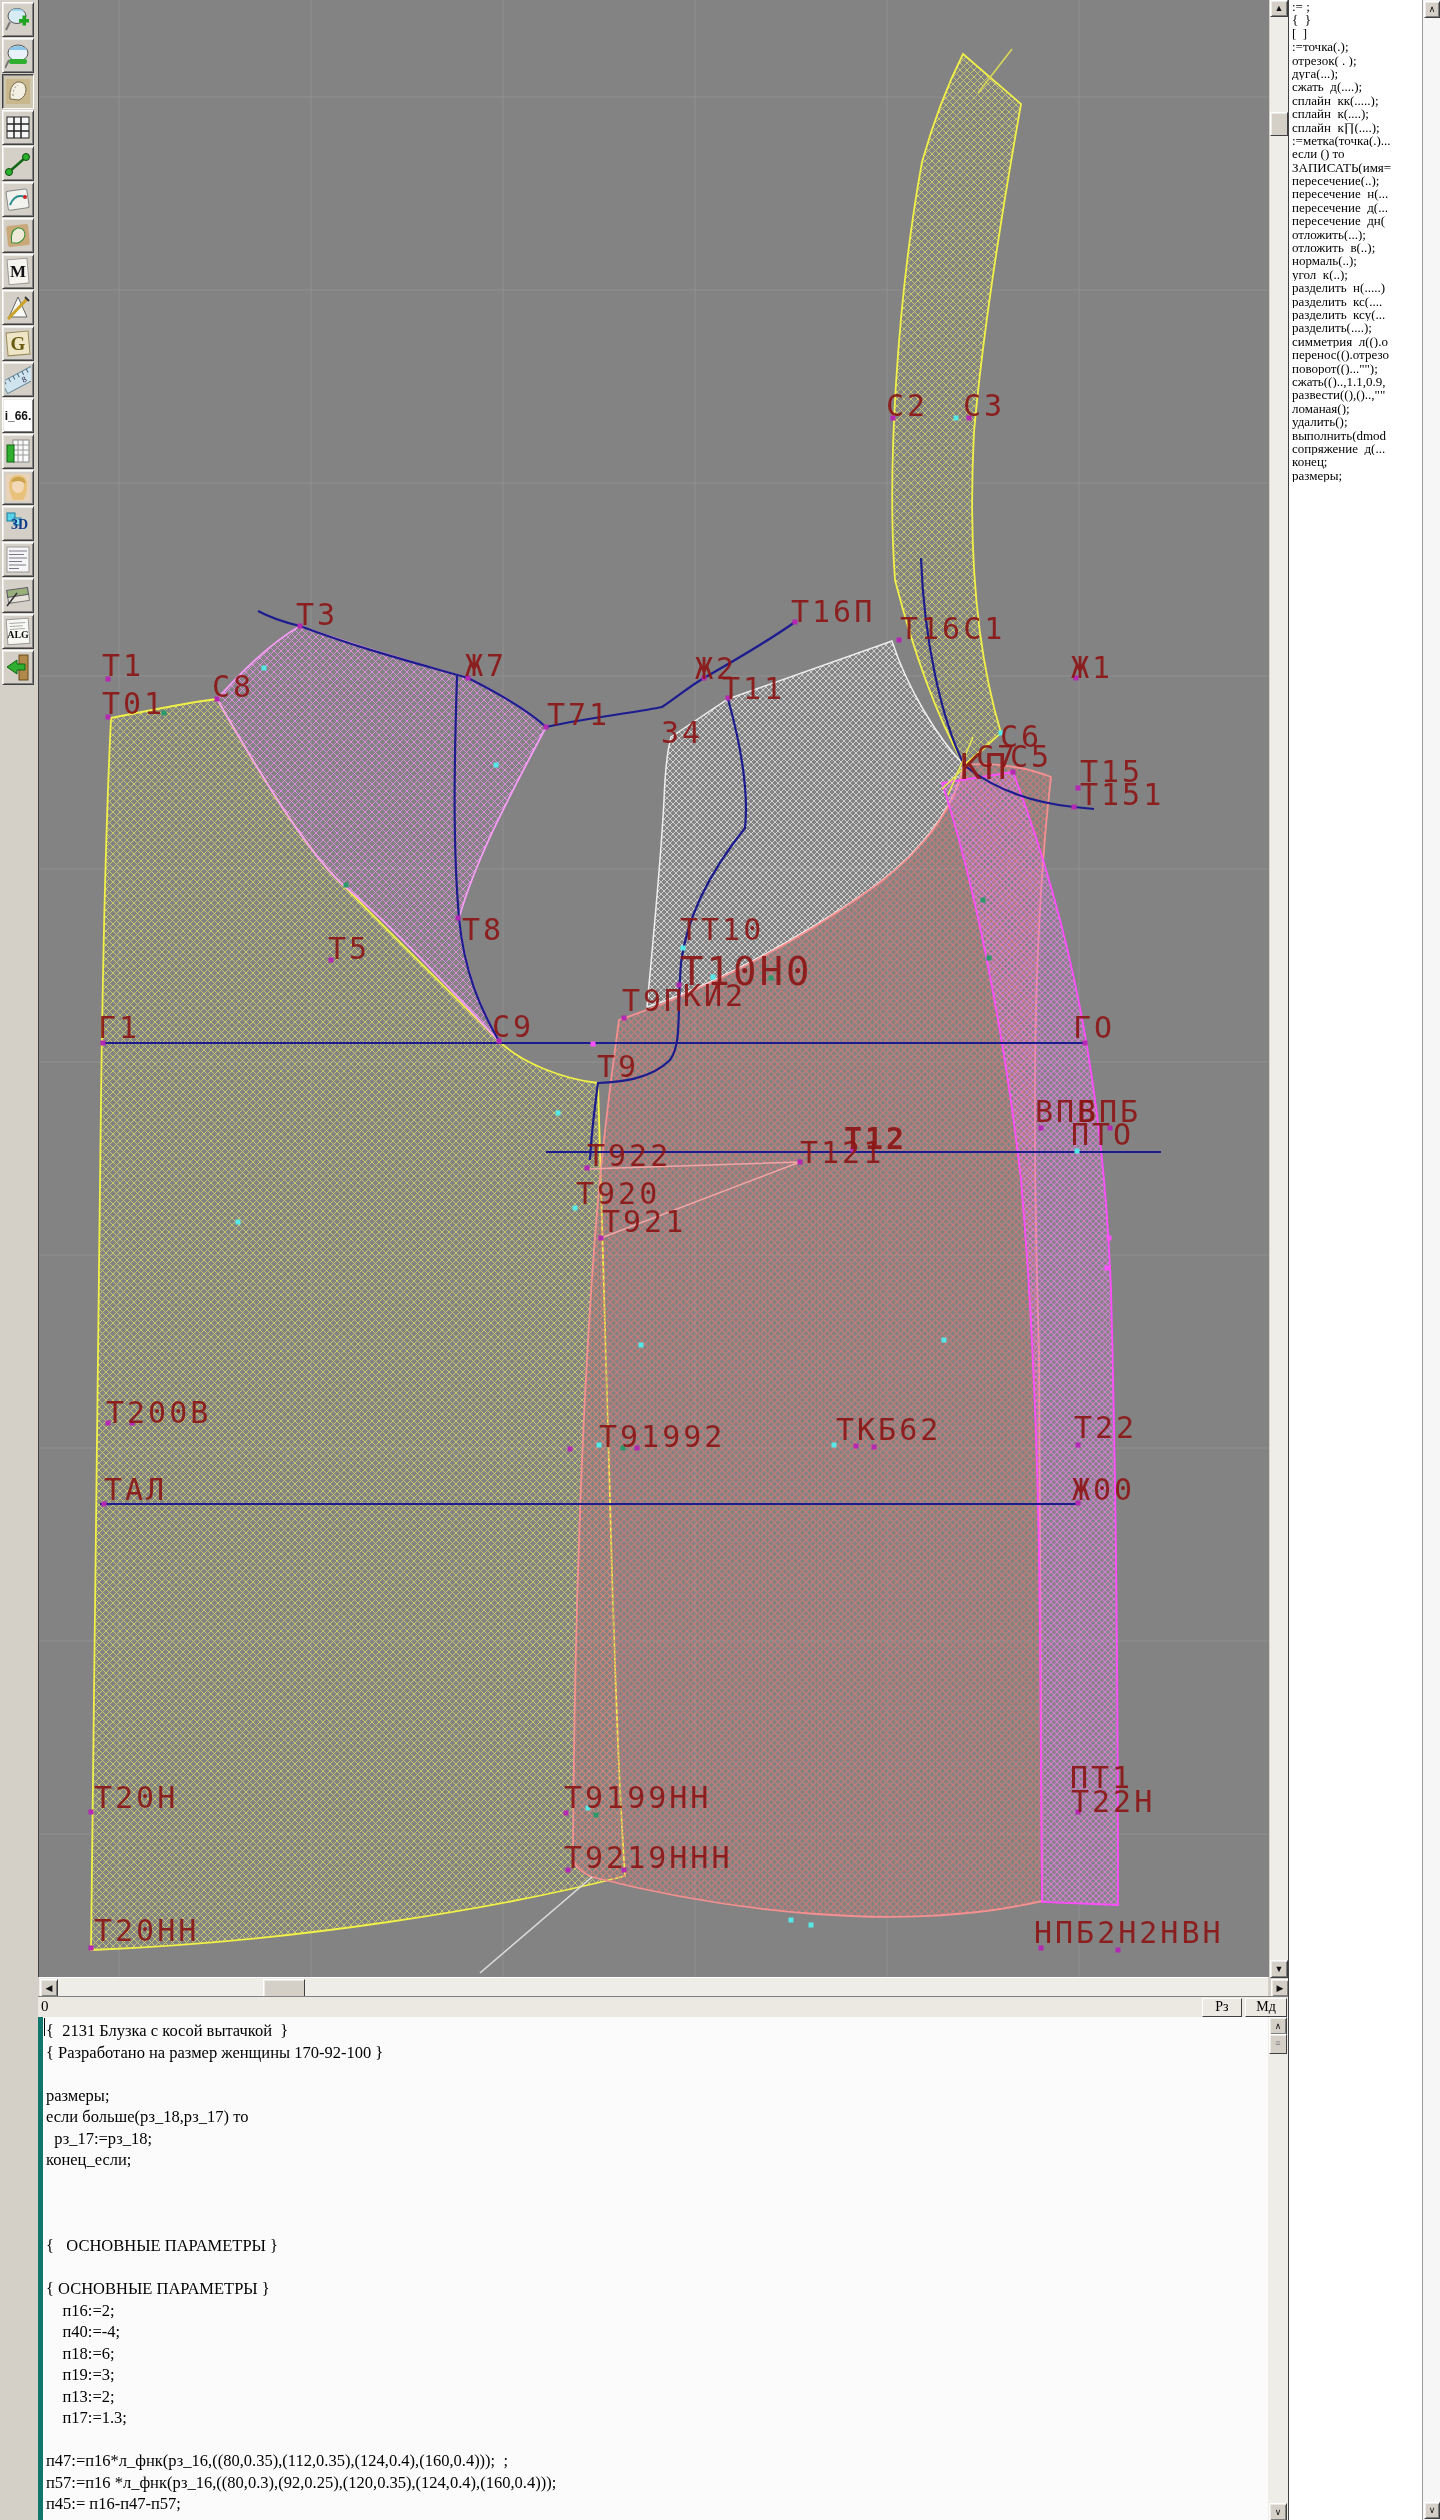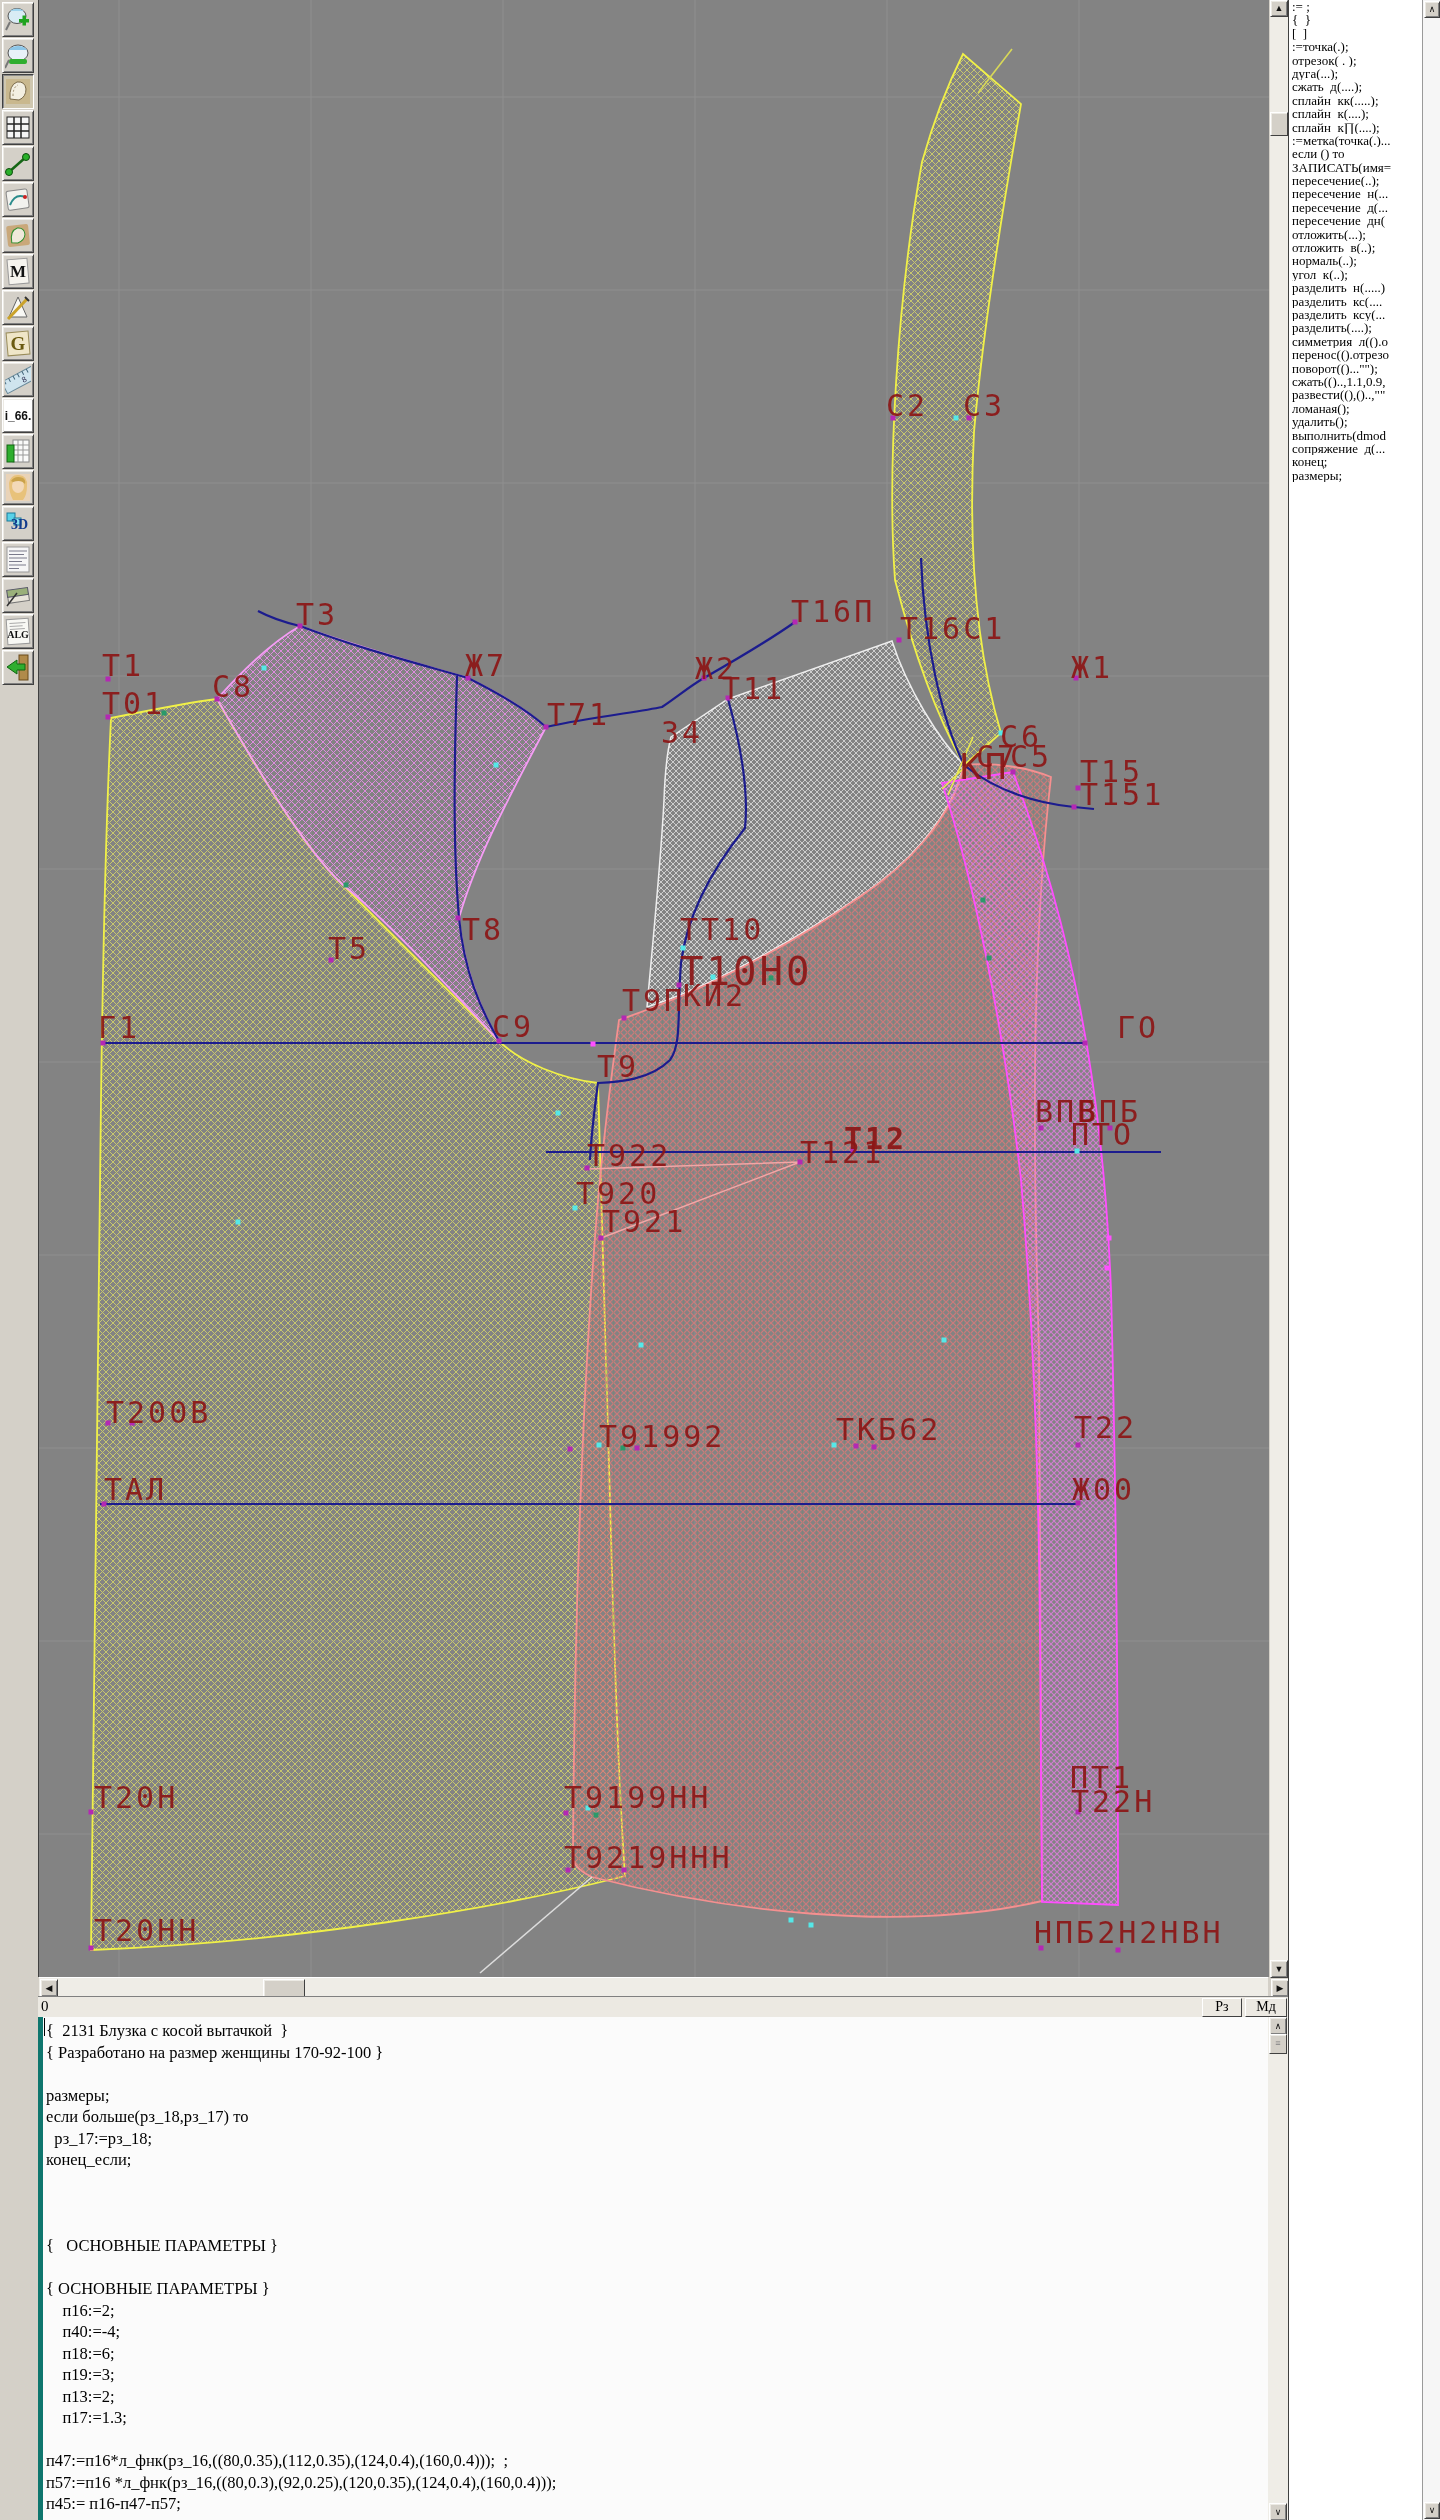--- a/index.html
+++ b/index.html
@@ -354,21 +354,21 @@
         <div class="point-label" style="left: 1041px; top: 780px; font-size: 30px;">Т151</div>
         <div class="point-label" style="left: 423px; top: 915px; font-size: 30px;">Т8</div>
         <div class="point-label" style="left: 289px; top: 934px; font-size: 30px;">Т5</div>
         <div class="point-label" style="left: 453px; top: 1012px; font-size: 30px;">С9</div>
         <div class="point-label" style="left: 583px; top: 986px; font-size: 30px;">Т9П</div>
         <div class="point-label" style="left: 644px; top: 981px; font-size: 30px;">КИ2</div>
         <div class="point-label" style="left: 641px; top: 915px; font-size: 30px;">ТТ10</div>
         <div class="point-label" style="left: 641px; top: 952px; font-size: 39px;">Т10Н0</div>
         <div class="point-label" style="left: 558px; top: 1052px; font-size: 30px;">Т9</div>
         <div class="point-label" style="left: 59px; top: 1013px; font-size: 30px;">Г1</div>
-        <div class="point-label" style="left: 1034px; top: 1013px; font-size: 30px; padding-left: 44px;">ГО</div>
+        <div class="point-label" style="left: 1034px; top: 1013px; font-size: 30px;">ГО</div>
         <div class="point-label" style="left: 548px; top: 1141px; font-size: 30px;">Т922</div>
         <div class="point-label" style="left: 537px; top: 1179px; font-size: 30px;">Т920</div>
         <div class="point-label" style="left: 563px; top: 1207px; font-size: 30px;">Т921</div>
         <div class="point-label" style="left: 761px; top: 1138px; font-size: 30px;">Т121</div>
         <div class="point-label" style="left: 805px; top: 1124px; font-size: 30px; font-weight: bold;">Т12</div>
         <div class="point-label" style="left: 996px; top: 1097px; font-size: 30px;">ВПБ</div>
         <div class="point-label" style="left: 1039px; top: 1097px; font-size: 30px;">ВПБ</div>
         <div class="point-label" style="left: 1032px; top: 1120px; font-size: 30px;">ПТО</div>
         <div class="point-label" style="left: 67px; top: 1398px; font-size: 30px;">Т200В</div>
         <div class="point-label" style="left: 529px; top: 1422px; font-size: 30px; margin-left: 31px;">Т91992</div>

